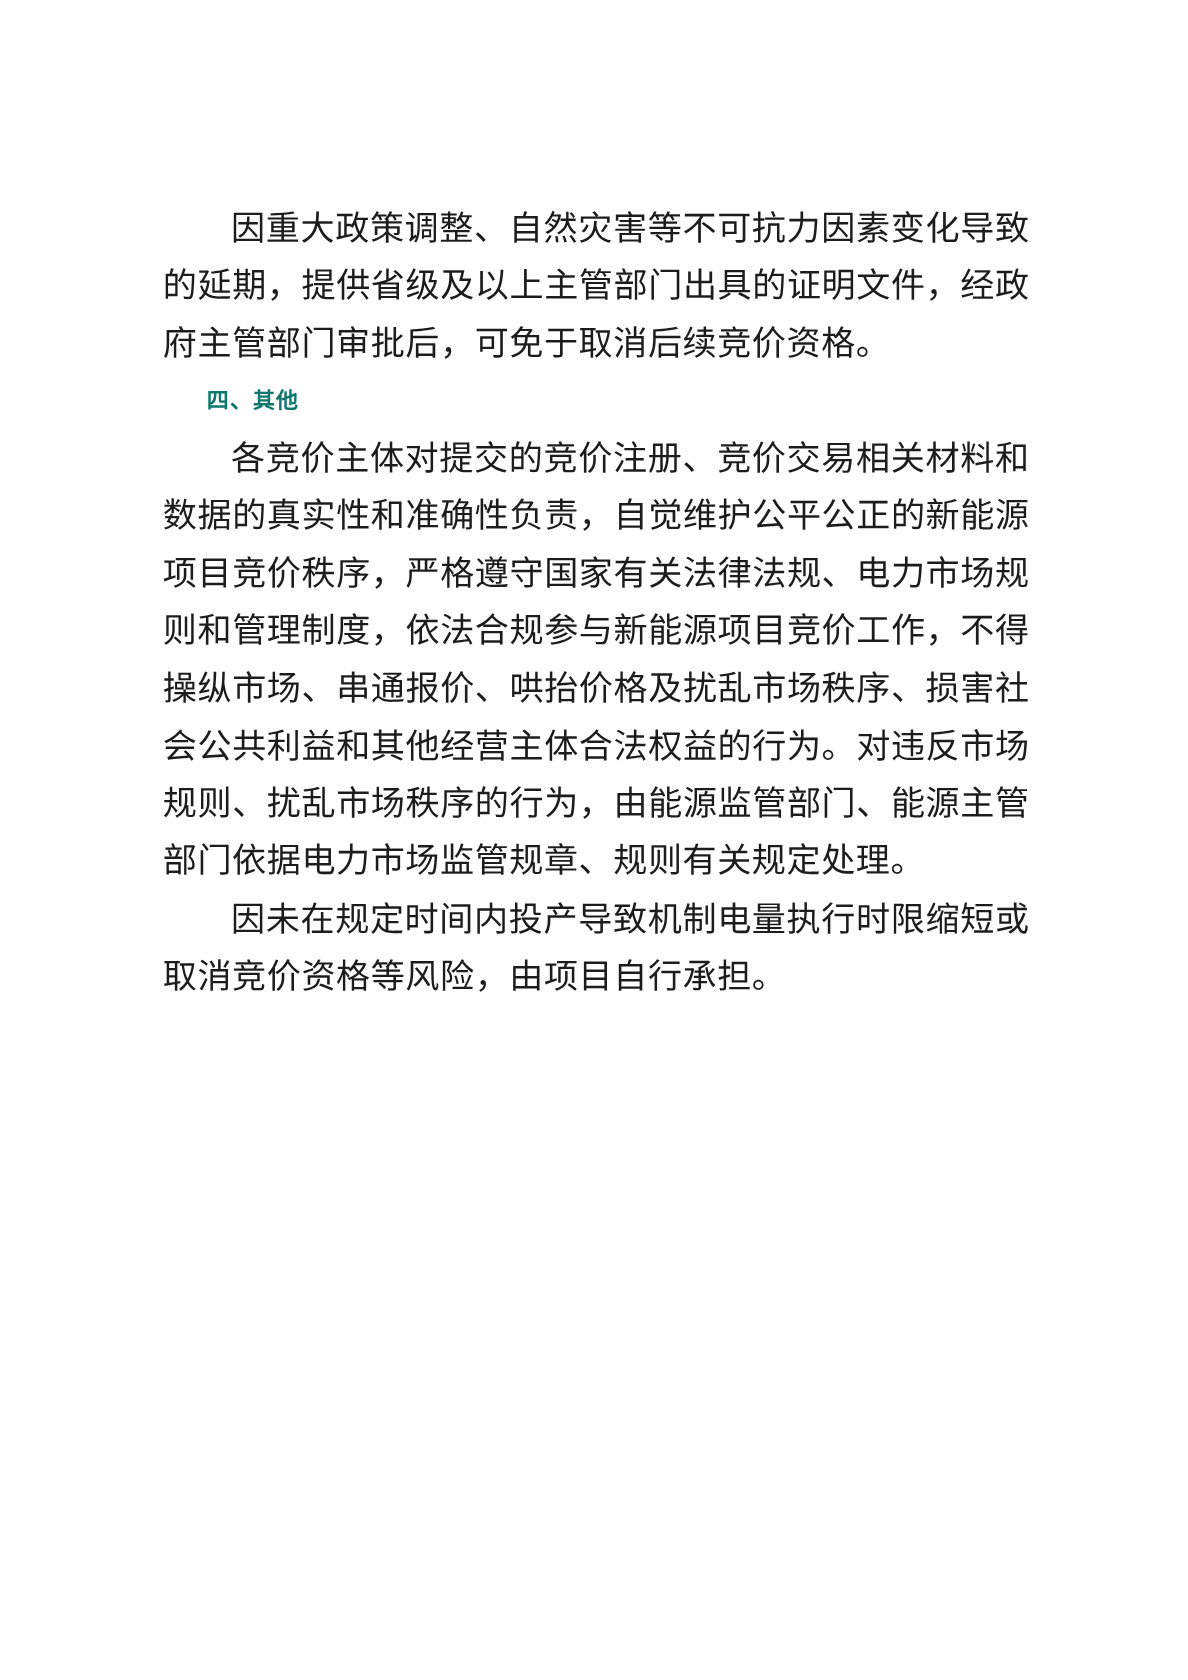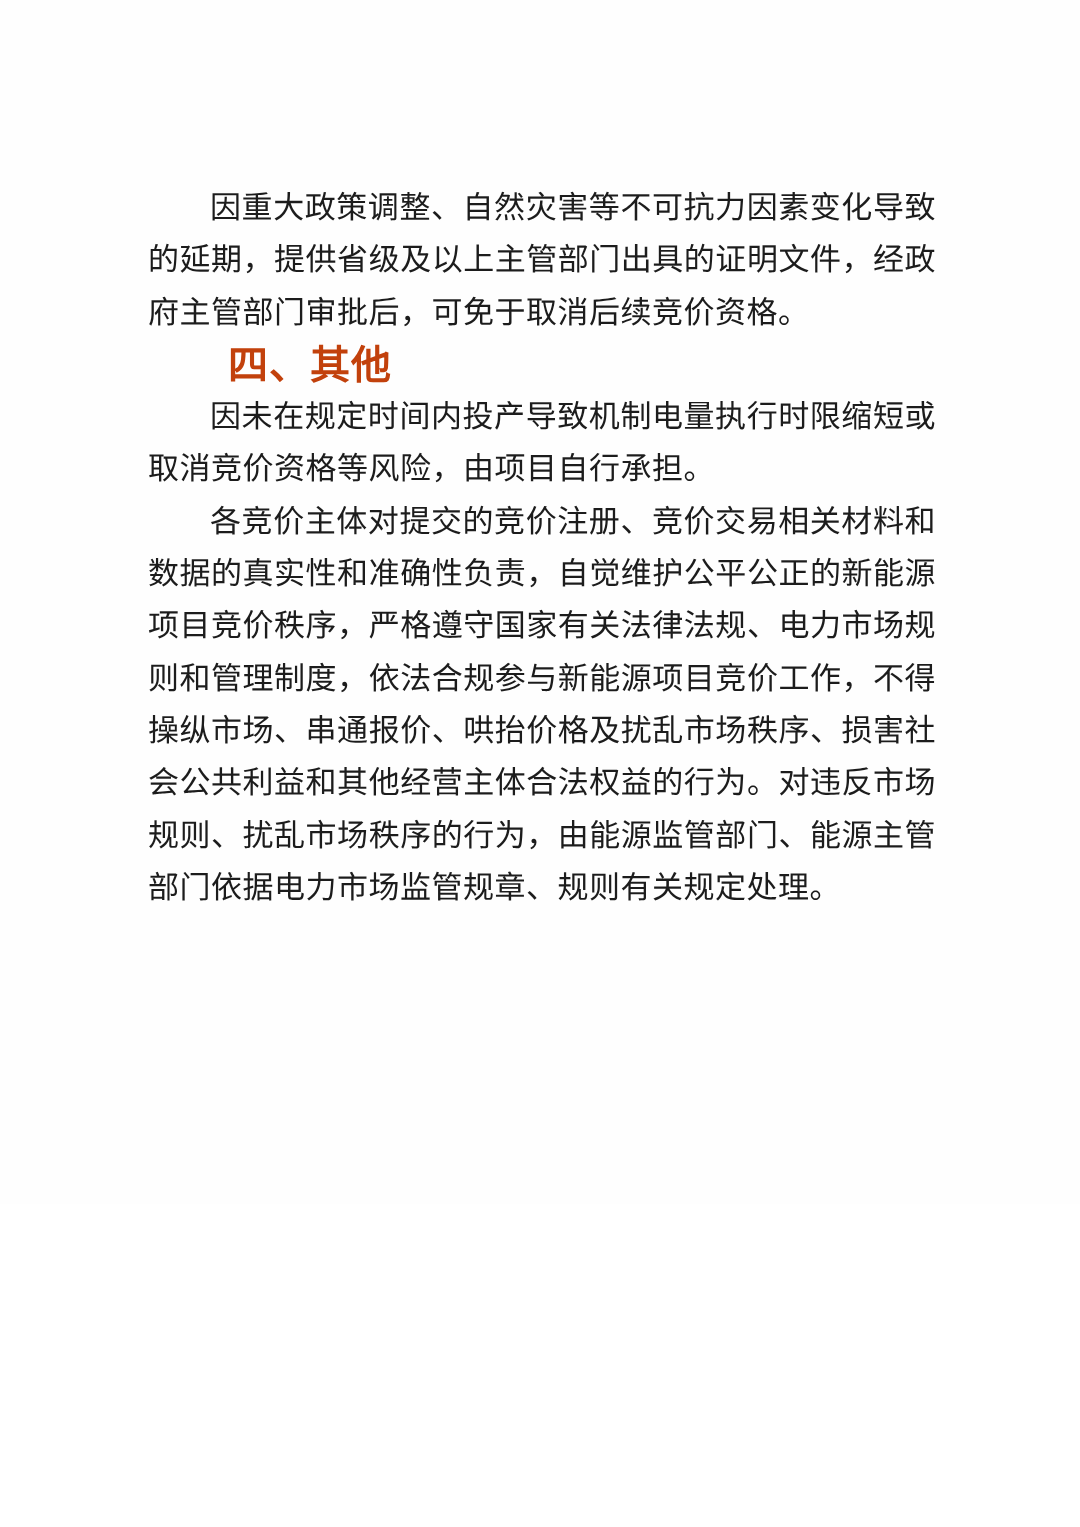--- a/index.html
+++ b/index.html
@@ -26,25 +26,25 @@
   .body-para {
     margin: 0;
     font-size: 31px;
     line-height: 52.3px;
     text-indent: 2em;
     text-align: justify;
     letter-spacing: 0.5px;
   }
   .section-heading {
     margin: 0;
-    font-size: 40px;
+    font-size: 20px;
     line-height: 52.3px;
     font-weight: bold;
     text-indent: 2em;
-    color: #c2410c;
+    color: #0f766e;
     font-family: "Liberation Sans", "DejaVu Sans", sans-serif;
     letter-spacing: 1px;
   }
   .page-number {
     position: absolute;
     top: 1390px;
     left: 0;
     width: 100%;
     text-align: center;
     font-size: 29px;
@@ -53,17 +53,17 @@
     letter-spacing: 0px;
   }
 </style>
 </head>
 <body>
 
 <div class="doc-page">
   <div class="doc-content">
     <p class="body-para">因重大政策调整、自然灾害等不可抗力因素变化导致的延期，提供省级及以上主管部门出具的证明文件，经政府主管部门审批后，可免于取消后续竞价资格。</p>
     <h2 class="section-heading">四、其他</h2>
+    <p class="body-para">各竞价主体对提交的竞价注册、竞价交易相关材料和数据的真实性和准确性负责，自觉维护公平公正的新能源项目竞价秩序，严格遵守国家有关法律法规、电力市场规则和管理制度，依法合规参与新能源项目竞价工作，不得操纵市场、串通报价、哄抬价格及扰乱市场秩序、损害社会公共利益和其他经营主体合法权益的行为。对违反市场规则、扰乱市场秩序的行为，由能源监管部门、能源主管部门依据电力市场监管规章、规则有关规定处理。</p>
     <p class="body-para">因未在规定时间内投产导致机制电量执行时限缩短或取消竞价资格等风险，由项目自行承担。</p>
-    <p class="body-para">各竞价主体对提交的竞价注册、竞价交易相关材料和数据的真实性和准确性负责，自觉维护公平公正的新能源项目竞价秩序，严格遵守国家有关法律法规、电力市场规则和管理制度，依法合规参与新能源项目竞价工作，不得操纵市场、串通报价、哄抬价格及扰乱市场秩序、损害社会公共利益和其他经营主体合法权益的行为。对违反市场规则、扰乱市场秩序的行为，由能源监管部门、能源主管部门依据电力市场监管规章、规则有关规定处理。</p>
   </div>
   <div class="page-number">—9—</div>
 </div>
 
 </body></html>

